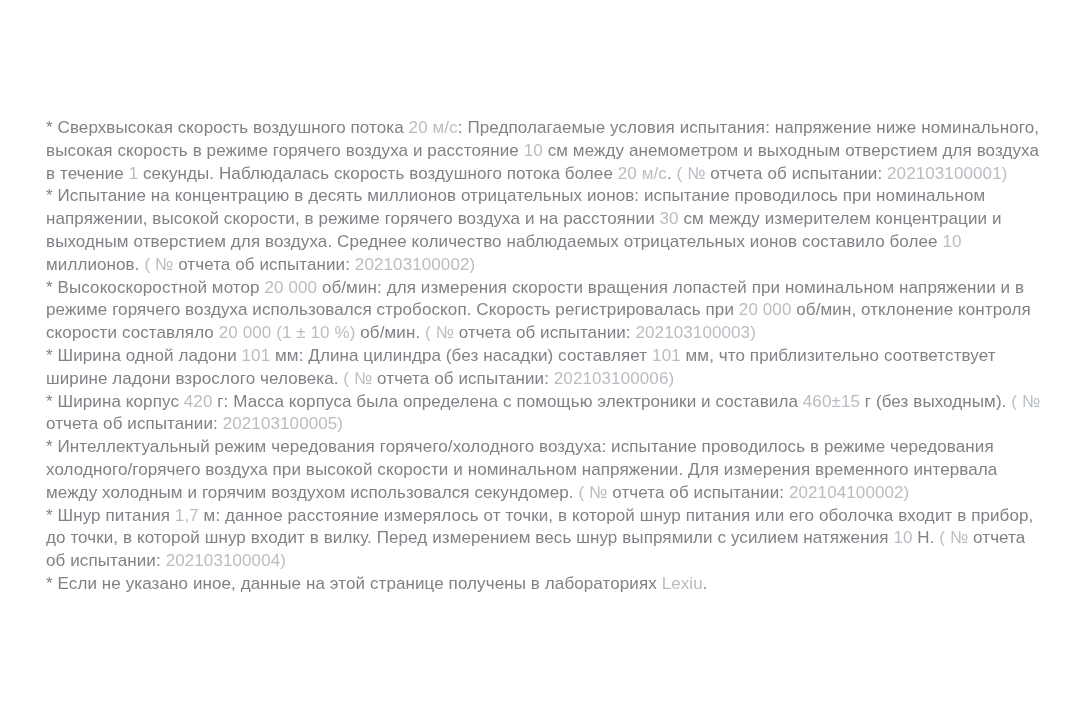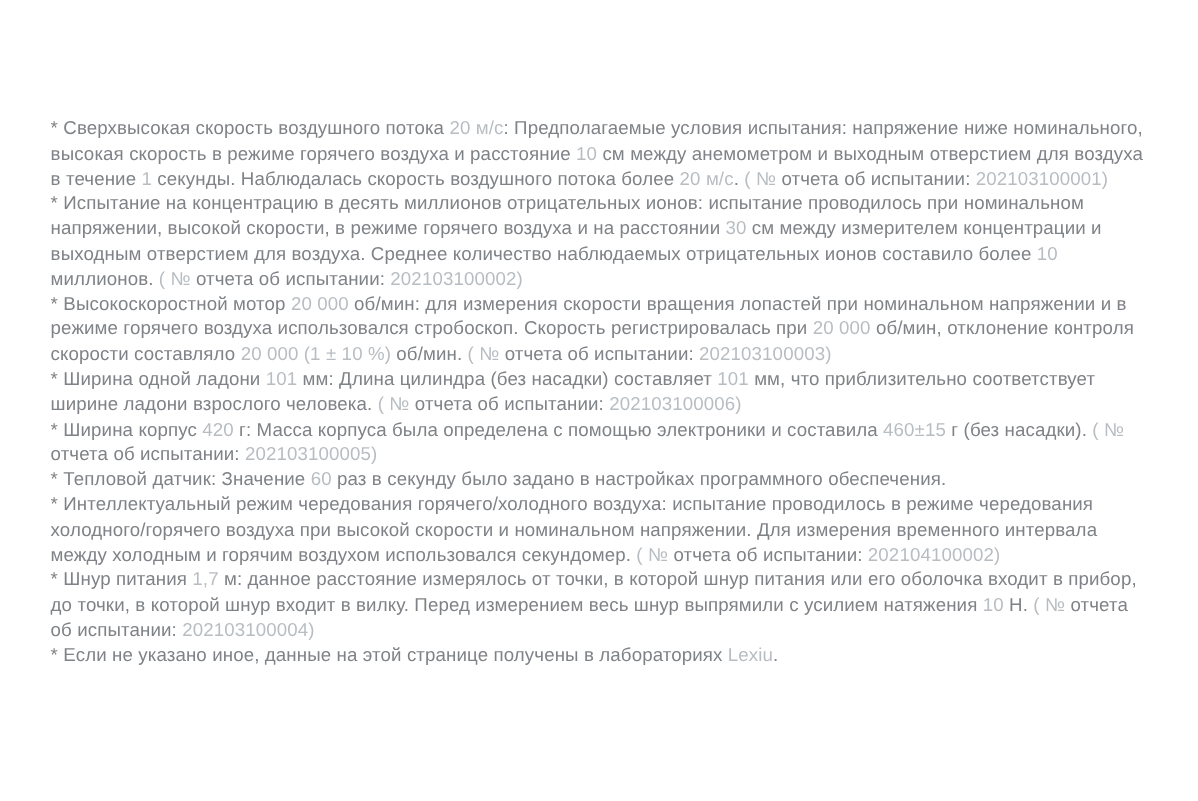--- a/index.html
+++ b/index.html
@@ -10,20 +10,21 @@
   body {
     width: 1089px;
     height: 728px;
     overflow: hidden;
     font-family: "Liberation Sans", "DejaVu Sans", sans-serif;
   }
   .footnotes-wrap {
     box-sizing: border-box;
     width: 1089px;
     padding: 106px 46px 0 46px;
+    margin-top: 11px;
   }
   .footnotes {
     width: 997px;
     font-size: 17px;
     line-height: 22.8px;
     font-weight: 400;
     color: var(--text-color, #7f8286);
     letter-spacing: 0.1px;
   }
   .footnotes p {
@@ -36,19 +37,18 @@
 </style>
 </head>
 <body style="background: rgb(255, 255, 255);">
 
 <main class="footnotes-wrap">
   <div class="footnotes">
       <p><span>* Сверхвысокая скорость воздушного потока </span><span class="muted">20 м/с</span><span>: Предполагаемые условия испытания: напряжение ниже номинального, высокая скорость в режиме горячего воздуха и расстояние </span><span class="muted">10</span><span> см между анемометром и выходным отверстием для воздуха в течение </span><span class="muted">1</span><span> секунды. Наблюдалась скорость воздушного потока более </span><span class="muted">20 м/с</span><span>. </span><span class="muted">( № </span><span>отчета об испытании: </span><span class="muted">202103100001)</span></p>
       <p><span>* Испытание на концентрацию в десять миллионов отрицательных ионов: испытание проводилось при номинальном напряжении, высокой скорости, в режиме горячего воздуха и на расстоянии </span><span class="muted">30</span><span> см между измерителем концентрации и выходным отверстием для воздуха. Среднее количество наблюдаемых отрицательных ионов составило более </span><span class="muted">10</span><span> миллионов. </span><span class="muted">( № </span><span>отчета об испытании: </span><span class="muted">202103100002)</span></p>
       <p><span>* Высокоскоростной мотор </span><span class="muted">20 000</span><span> об/мин: для измерения скорости вращения лопастей при номинальном напряжении и в режиме горячего воздуха использовался стробоскоп. Скорость регистрировалась при </span><span class="muted">20 000</span><span> об/мин, отклонение контроля скорости составляло </span><span class="muted">20 000 (1 ± 10 %)</span><span> об/мин. </span><span class="muted">( № </span><span>отчета об испытании: </span><span class="muted">202103100003)</span></p>
       <p><span>* Ширина одной ладони </span><span class="muted">101</span><span> мм: Длина цилиндра (без насадки) составляет </span><span class="muted">101</span><span> мм, что приблизительно соответствует ширине ладони взрослого человека. </span><span class="muted">( № </span><span>отчета об испытании: </span><span class="muted">202103100006)</span></p>
-      <p><span>* Ширина корпус </span><span class="muted">420</span><span> г: Масса корпуса была определена с помощью электроники и составила </span><span class="muted">460±15</span><span> г (без насадки). </span><span class="muted">( № </span><span>отчета об испытании: </span><span class="muted">202103100005)</span></p>
-      <p><span>* Тепловой датчик: Значение </span><span class="muted">60</span><span> раз в секунду было задано в настройках программного обеспечения.</span></p>
+      <p><span>* Ширина корпус </span><span class="muted">420</span><span> г: Масса корпуса была определена с помощью электроники и составила </span><span class="muted">460±15</span><span> г (без выходным). </span><span class="muted">( № </span><span>отчета об испытании: </span><span class="muted">202103100005)</span></p>
       <p><span>* Интеллектуальный режим чередования горячего/холодного воздуха: испытание проводилось в режиме чередования холодного/горячего воздуха при высокой скорости и номинальном напряжении. Для измерения временного интервала между холодным и горячим воздухом использовался секундомер. </span><span class="muted">( № </span><span>отчета об испытании: </span><span class="muted">202104100002)</span></p>
       <p><span>* Шнур питания </span><span class="muted">1,7</span><span> м: данное расстояние измерялось от точки, в которой шнур питания или его оболочка входит в прибор, до точки, в которой шнур входит в вилку. Перед измерением весь шнур выпрямили с усилием натяжения </span><span class="muted">10</span><span> Н. </span><span class="muted">( № </span><span>отчета об испытании: </span><span class="muted">202103100004)</span></p>
       <p><span>* Если не указано иное, данные на этой странице получены в лабораториях </span><span class="muted">Lexiu</span><span>.</span></p>
     </div>
 </main>
 
 </body></html>

